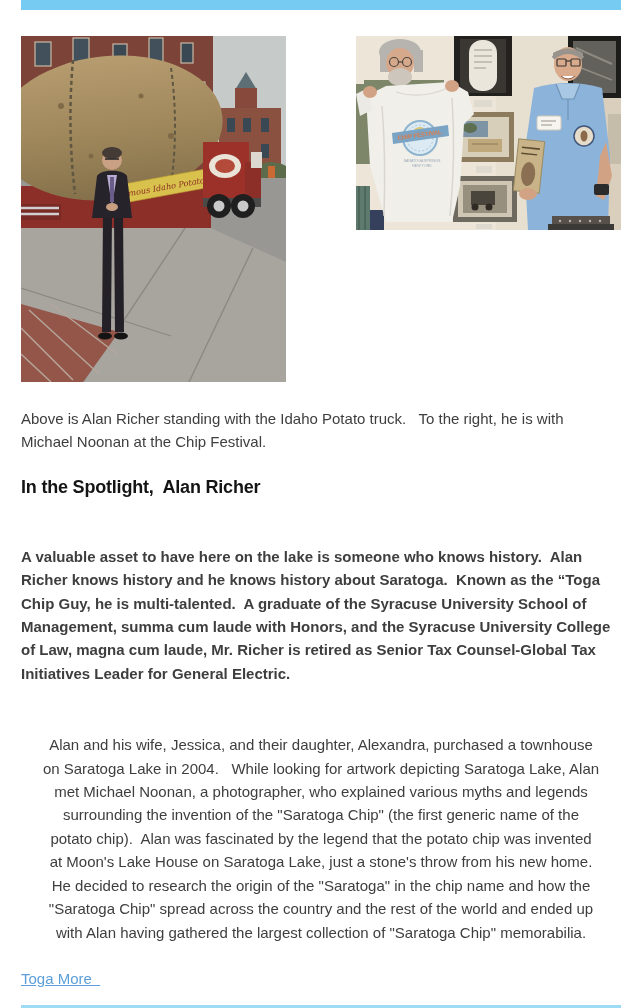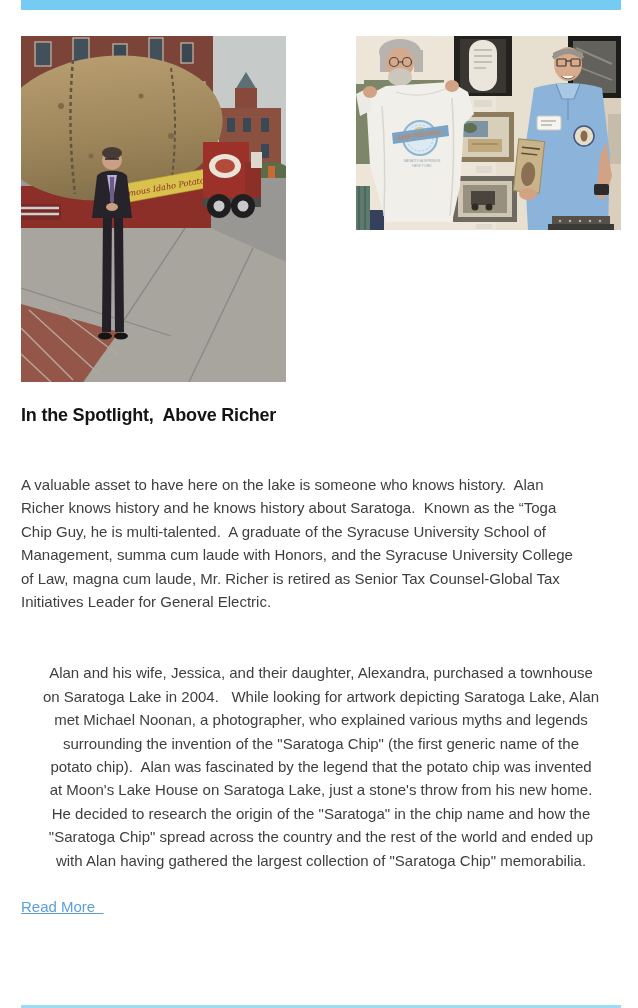--- a/index.html
+++ b/index.html
@@ -38,21 +38,21 @@
     color:#141414;
     white-space:pre;
     letter-spacing:-0.2px;
   }
   .para{
     font-size:15px;
     line-height:23.4px;
     white-space:pre;
     color:#3e3e3e;
   }
-  .para.p1{margin-top:48px;}
+  .para.p1{margin-top:48px;font-weight:bold;}
   .para.p2{margin-top:48px;text-align:center;}
   .read-more{
     display:inline-block;
     margin-top:23px;
     font-size:15px;
     line-height:23.4px;
     color:#5c9fd8;
     text-decoration:underline;
     white-space:pre;
     cursor:pointer;
@@ -292,37 +292,39 @@
           <circle cx="204" cy="185" r="1.2" fill="#b9b2a8"></circle>
           <circle cx="214" cy="185" r="1.2" fill="#b9b2a8"></circle>
           <circle cx="224" cy="185" r="1.2" fill="#b9b2a8"></circle>
           <circle cx="234" cy="185" r="1.2" fill="#b9b2a8"></circle>
           <circle cx="244" cy="185" r="1.2" fill="#b9b2a8"></circle>
           <rect x="192" y="188" width="66" height="6" fill="#3b3a37"></rect>
         </g>
       </svg>
     </div>
 
-
-    <div class="headline">In the Spotlight,  Above Richer</div>
+    <div class="caption">Above is Alan Richer standing with the Idaho Potato truck.   To the right, he is with
+Michael Noonan at the Chip Festival.</div>
+
+    <div class="headline">In the Spotlight,  Alan Richer</div>
 
     <div class="para p1">A valuable asset to have here on the lake is someone who knows history.  Alan
 Richer knows history and he knows history about Saratoga.  Known as the “Toga
 Chip Guy, he is multi-talented.  A graduate of the Syracuse University School of
 Management, summa cum laude with Honors, and the Syracuse University College
 of Law, magna cum laude, Mr. Richer is retired as Senior Tax Counsel-Global Tax
 Initiatives Leader for General Electric.</div>
 
     <div class="para p2">Alan and his wife, Jessica, and their daughter, Alexandra, purchased a townhouse
 on Saratoga Lake in 2004.   While looking for artwork depicting Saratoga Lake, Alan
 met Michael Noonan, a photographer, who explained various myths and legends
 surrounding the invention of the "Saratoga Chip" (the first generic name of the
 potato chip).  Alan was fascinated by the legend that the potato chip was invented
 at Moon's Lake House on Saratoga Lake, just a stone's throw from his new home.
 He decided to research the origin of the "Saratoga" in the chip name and how the
 "Saratoga Chip" spread across the country and the rest of the world and ended up
 with Alan having gathered the largest collection of "Saratoga Chip" memorabilia.</div>
 
-    <a class="read-more" href="#">Read More  </a>
+    <a class="read-more" href="#">Toga More  </a>
   </div>
 
   <div class="bottom-divider"></div>
 </div>
 
 </body></html>

